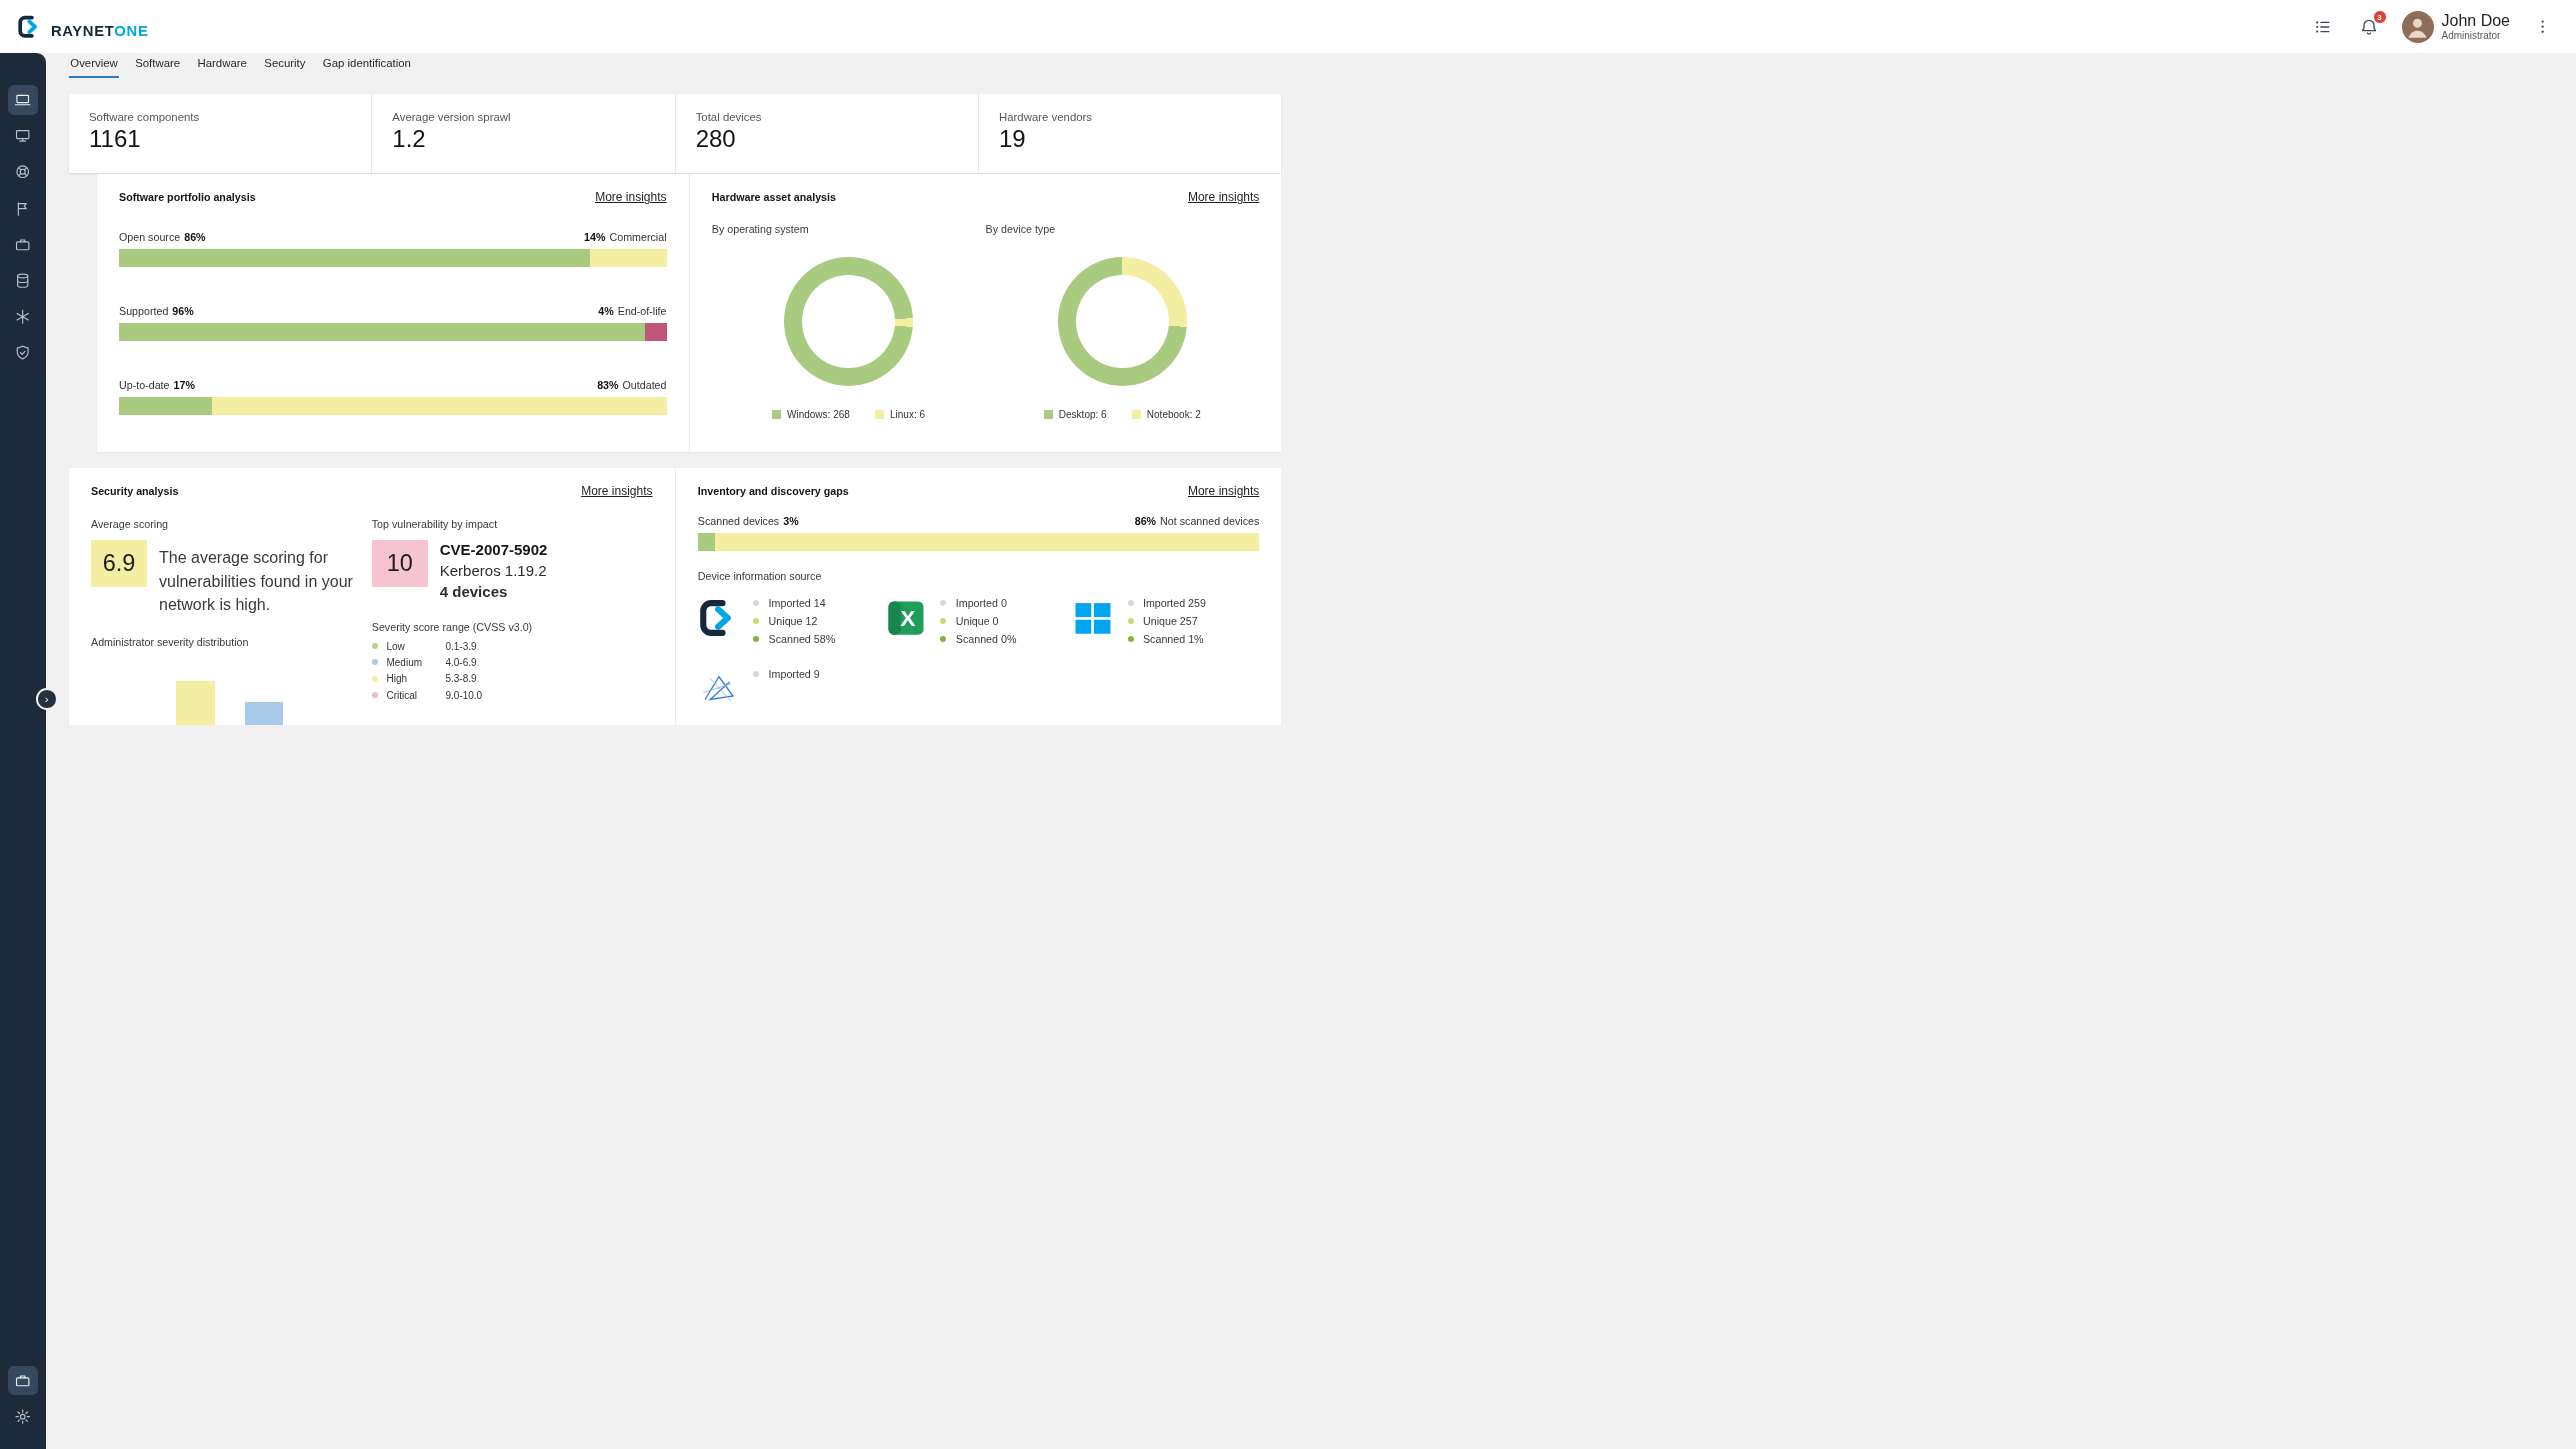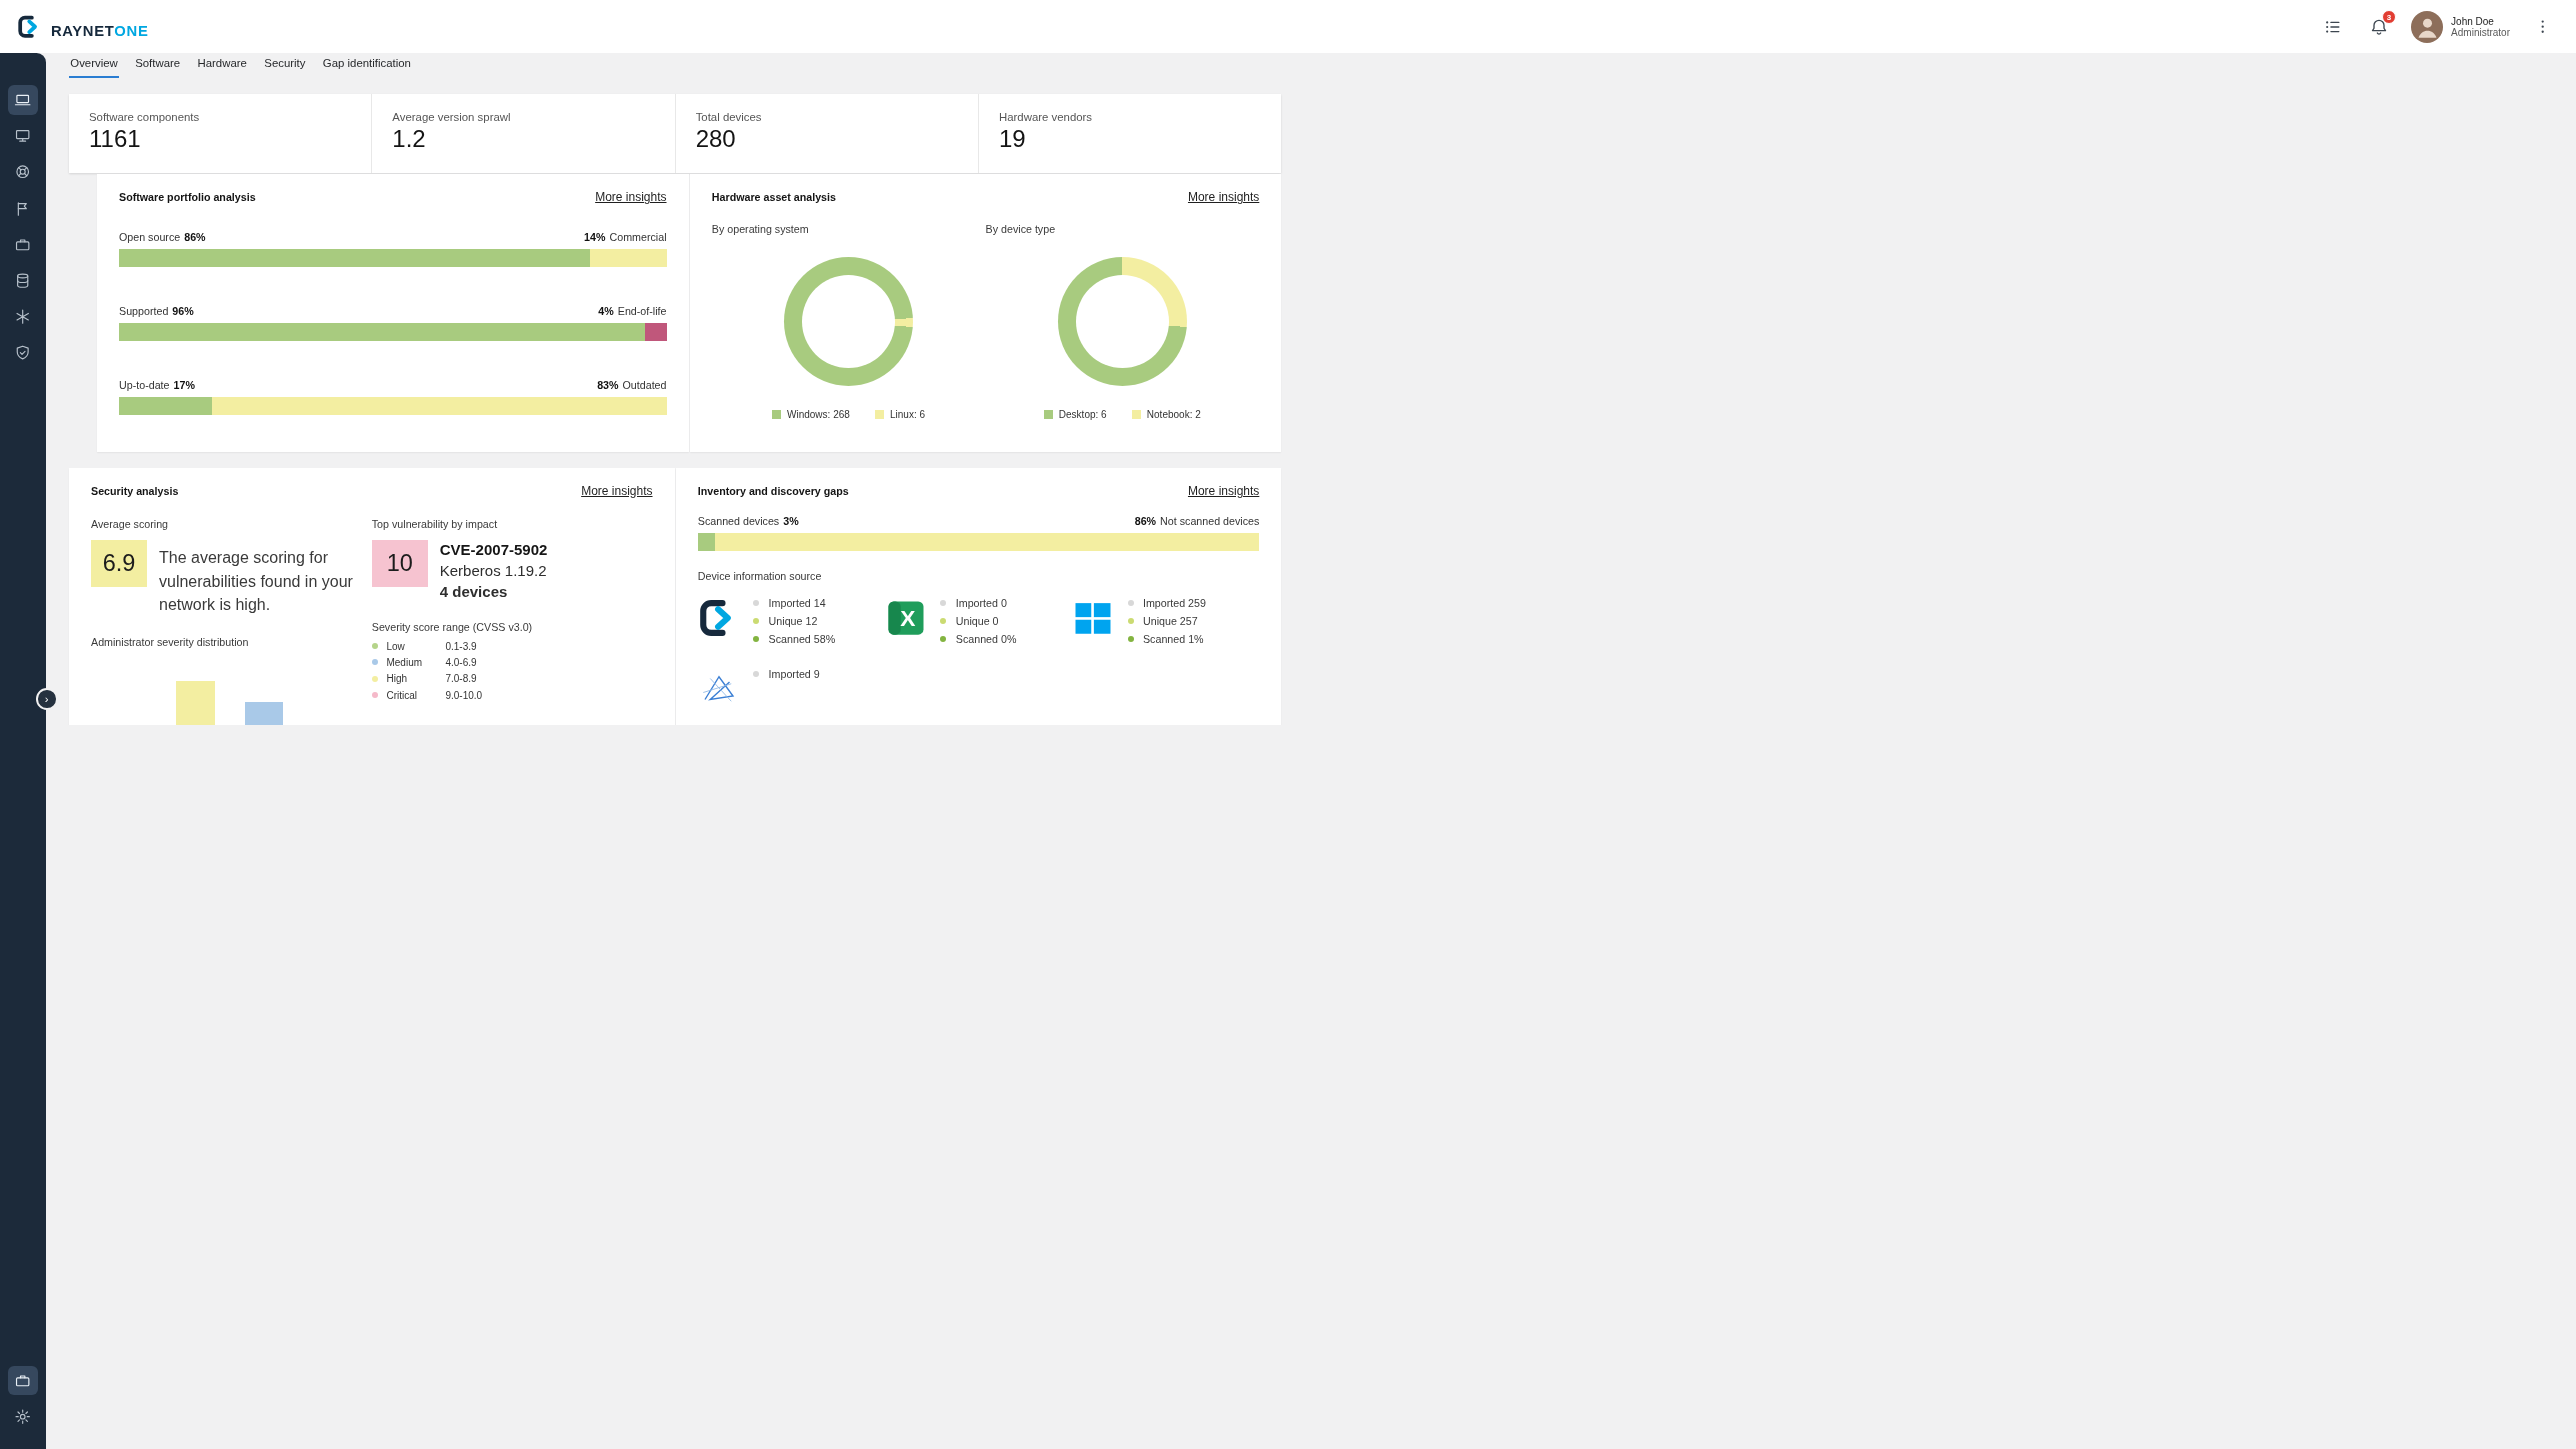--- a/index.html
+++ b/index.html
@@ -18,21 +18,21 @@
     width:27px; height:27px; display:flex; align-items:center; justify-content:center; }
   .icon-btn svg { width:20px; height:20px; stroke:#3d4650; stroke-width:1.6; fill:none;
     stroke-linecap:round; stroke-linejoin:round; }
   .badge { position:absolute; top:-2.7px; right:-4px; min-width:14px; height:14px;
     background:#e23d32; color:#fff; border-radius:50%; font-size:8px; font-weight:bold;
     display:flex; align-items:center; justify-content:center; border:1.3px solid #fff; }
   .user { display:flex; align-items:center; gap:8px; cursor:pointer; }
   .avatar { width:32px; height:32px; border-radius:50%; background:#8d6e5a; overflow:hidden;
     display:flex; align-items:center; justify-content:center; }
   .avatar svg { width:27px; height:27px; }
-  .user-name { font-size:10px; color:#222; }
+  .user-name { font-size:16px; color:#222; }
   .user-role { font-size:10px; color:#5a5a5a; }
   .kebab svg { width:17.4px; height:17.4px; }
   .kebab circle { fill:#3d4650; stroke:none; }
 
   
   .sidebar { position:fixed; top:53px; left:0; bottom:0; width:46px; background:#1c2a3a;
     border-top-right-radius:9.4px; display:flex; flex-direction:column;
     justify-content:space-between; padding:32px 0 17.4px; z-index:10; }
   .nav-group { display:flex; flex-direction:column; align-items:center; gap:6.7px; }
   .nav-item { width:29.5px; height:29.5px; border-radius:6px; background:none; border:none;
@@ -416,21 +416,21 @@
               <span>0.1-3.9</span>
             </div>
             <div class="cvss-row">
               <span class="cvss-dot" style="background: rgb(169, 201, 232);"></span>
               <span class="cvss-name">Medium</span>
               <span>4.0-6.9</span>
             </div>
             <div class="cvss-row">
               <span class="cvss-dot" style="background: rgb(243, 238, 161);"></span>
               <span class="cvss-name">High</span>
-              <span>7.0-8.9</span>
+              <span>5.3-8.9</span>
             </div>
             <div class="cvss-row">
               <span class="cvss-dot" style="background: rgb(245, 185, 201);"></span>
               <span class="cvss-name">Critical</span>
               <span>9.0-10.0</span>
             </div>
           </div>
         </div>
       </div>
     </div>

